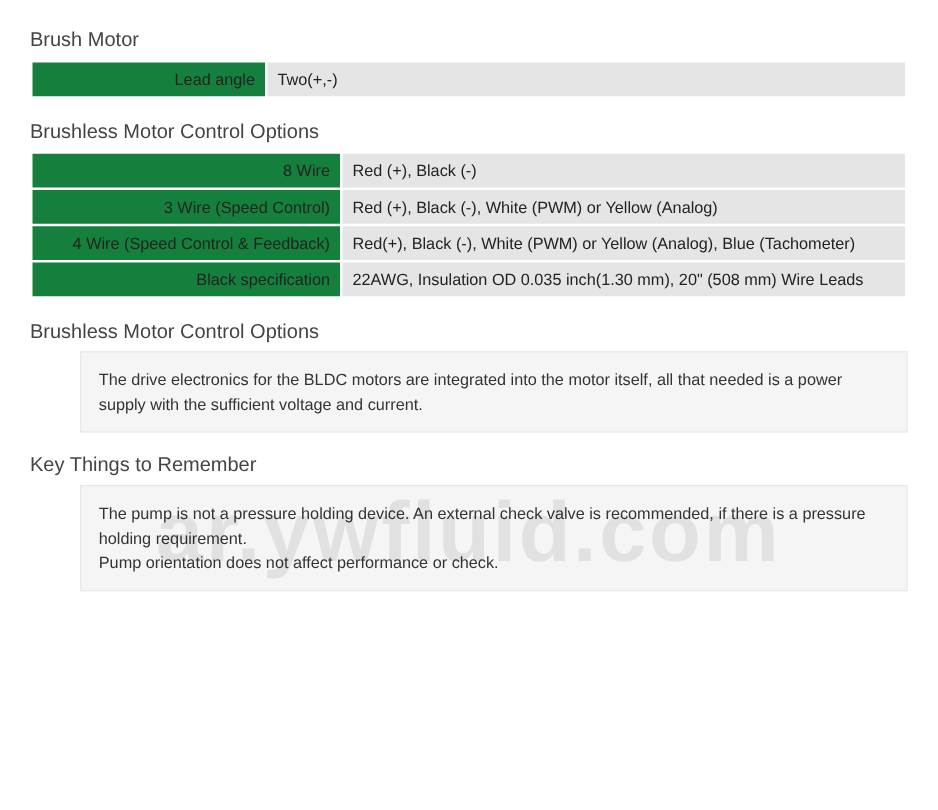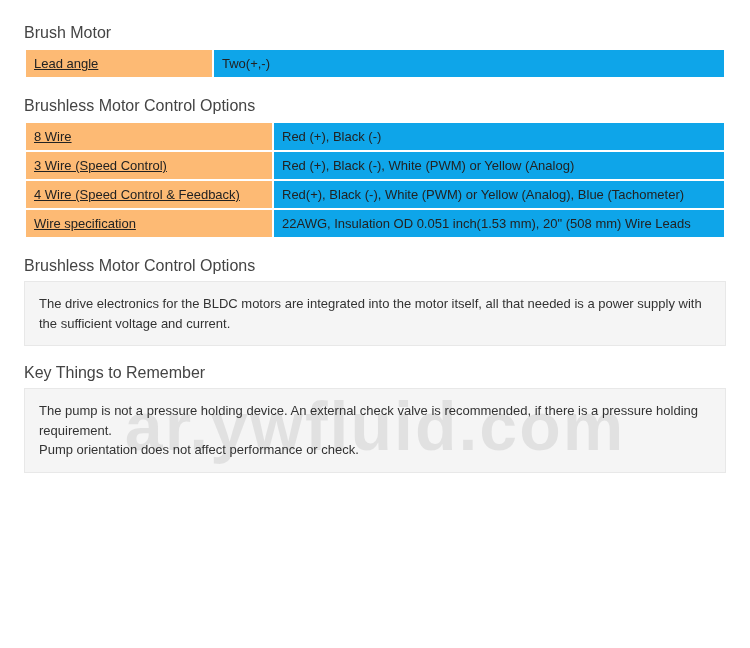--- a/index.html
+++ b/index.html
@@ -25,41 +25,41 @@
     width: 100%;
     border-collapse: collapse;
     font-size: 13px;
   }
   table.spec td {
     border: 2px solid #ffffff;
     padding: 6px 8px;
     vertical-align: middle;
   }
   table.spec td.label {
-    background: #fdba74;
+    background: #15803d;
     color: #222;
-    text-align: left;
+    text-align: right;
     width: 170px;
-    text-decoration: underline;
   }
   table.spec .w-wide td.label {
     width: 230px;
   }
   table.spec td.value {
-    background: #0ea5e9;
+    background: #e5e5e5;
     color: #222;
     margin-left: 28px;
   }
   .paragraph-box {
     background: #f5f5f5;
     border: 1px solid #e8e8e8;
     padding: 12px 14px;
     font-size: 13px;
     color: #333;
     line-height: 1.5;
+    margin-left: 40px;
   }
   .watermark {
     position: absolute;
     left: 0;
     right: 0;
     bottom: 50px;
     text-align: center;
     font-size: 68px;
     font-weight: 700;
     color: rgba(0,0,0,0.08);
@@ -94,22 +94,22 @@
     </tr>
     <tr class="w-wide">
       <td class="label">3 Wire (Speed Control)</td>
       <td class="value">Red (+), Black (-), White (PWM) or Yellow (Analog)</td>
     </tr>
     <tr class="w-wide">
       <td class="label">4 Wire (Speed Control &amp; Feedback)</td>
       <td class="value">Red(+), Black (-), White (PWM) or Yellow (Analog), Blue (Tachometer)</td>
     </tr>
     <tr class="w-wide">
-      <td class="label">Wire specification</td>
-      <td class="value">22AWG, Insulation OD 0.051 inch(1.53 mm), 20" (508 mm) Wire Leads</td>
+      <td class="label">Black specification</td>
+      <td class="value">22AWG, Insulation OD 0.035 inch(1.30 mm), 20" (508 mm) Wire Leads</td>
     </tr>
   </tbody>
     </table>
 </div>
 
 <div class="section">
   <div class="section-title">Brushless Motor Control Options</div>
   <div class="paragraph-box">The drive electronics for the BLDC motors are integrated into the motor itself, all that needed is a power supply with the sufficient voltage and current.</div>
 </div>
 

